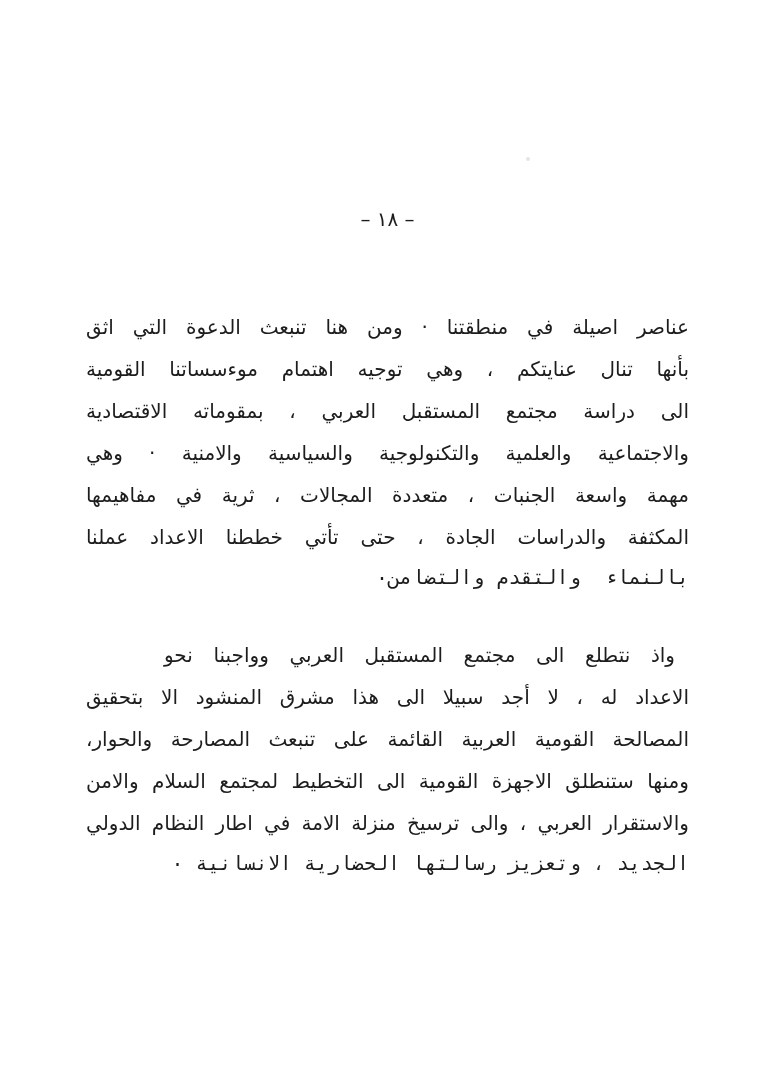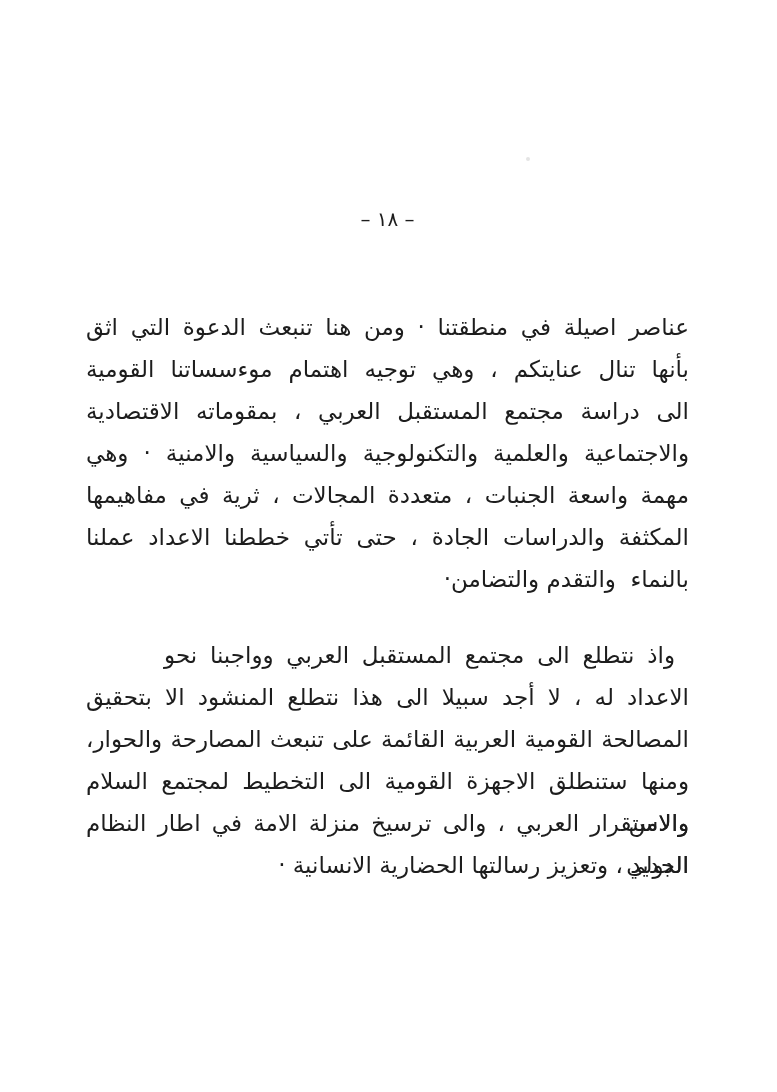--- a/index.html
+++ b/index.html
@@ -36,37 +36,38 @@
     font-size: 20px;
     letter-spacing: 1px;
     direction: rtl;
   }
   .text-block {
     position: absolute;
     top: 306px;
     left: 86px;
     right: 88px;
     direction: rtl;
-    font-size: 23px;
+    font-size: 20px;
   }
   .para { margin: 0; padding: 0; }
   .para.second { margin-top: 34px; }
   .line {
     height: 42px;
     line-height: 42px;
     text-align: justify;
     text-align-last: justify;
     text-justify: inter-word;
     white-space: nowrap;
   }
   .line.justified { white-space: normal; }
   .line.lastline {
     text-align: right;
     text-align-last: right;
     white-space: pre;
+    font-family: Liberation Mono, monospace;
   }
   .line.firstindent {
     padding-right: 14px;
     padding-left: 78px;
   }
 </style>
 </head>
 <body>
 
 <div class="page">
@@ -82,21 +83,21 @@
       <div class="line justified">بأنها تنال عنايتكم ، وهي توجيه اهتمام موءسساتنا القومية</div>
       <div class="line justified">الى دراسة مجتمع المستقبل العربي ، بمقوماته الاقتصادية</div>
       <div class="line justified">والاجتماعية والعلمية والتكنولوجية والسياسية والامنية · وهي</div>
       <div class="line justified">مهمة واسعة الجنبات ، متعددة المجالات ، ثرية في مفاهيمها</div>
       <div class="line justified">المكثفة والدراسات الجادة ، حتى تأتي خططنا الاعداد عملنا</div>
       <div class="line lastline">بالنماء  والتقدم والتضامن·</div>
     </div>
 
     <div class="para second">
       <div class="line justified firstindent">واذ نتطلع الى مجتمع المستقبل العربي وواجبنا نحو</div>
-      <div class="line justified">الاعداد له ،  لا أجد سبيلا الى هذا نتطلع المنشود الا بتحقيق</div>
+      <div class="line justified">الاعداد له ،  لا أجد سبيلا الى هذا مشرق المنشود الا بتحقيق</div>
       <div class="line justified">المصالحة القومية العربية القائمة على تنبعث المصارحة والحوار،</div>
       <div class="line justified">ومنها  ستنطلق الاجهزة القومية الى التخطيط لمجتمع السلام والامن</div>
       <div class="line justified">والاستقرار العربي ، والى ترسيخ منزلة الامة في اطار النظام الدولي</div>
       <div class="line lastline">الجديد ، وتعزيز رسالتها الحضارية الانسانية ·</div>
     </div>
 
   </div>
 
 </div>
 

